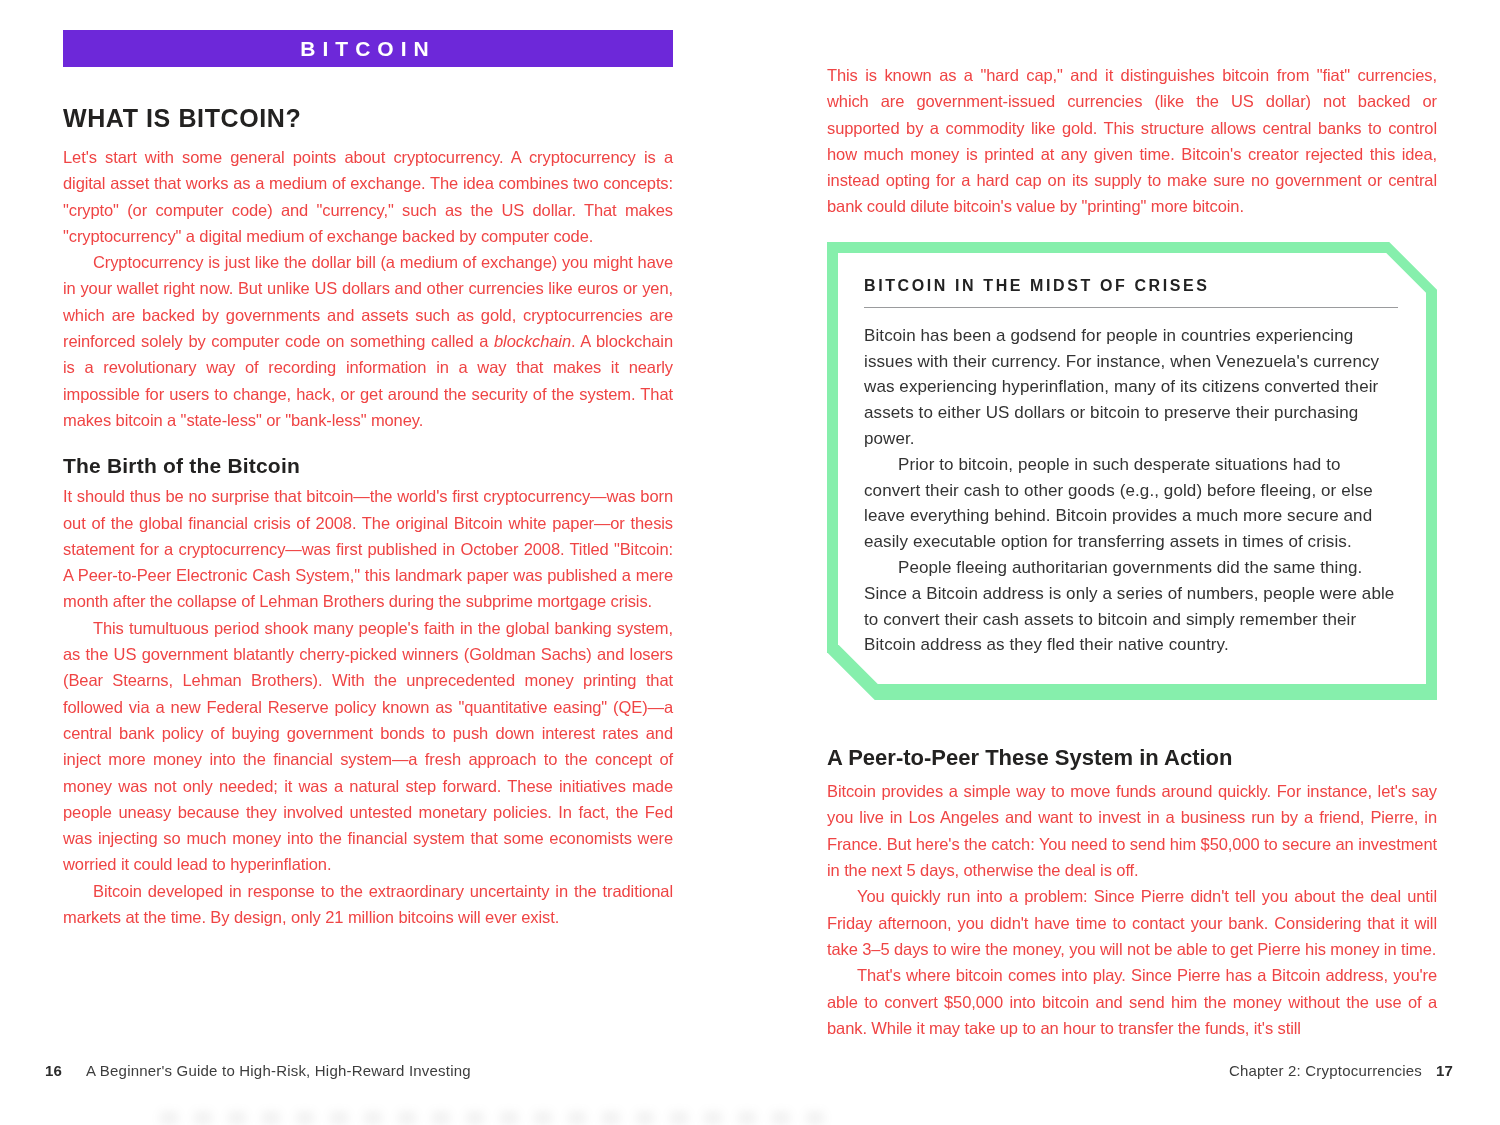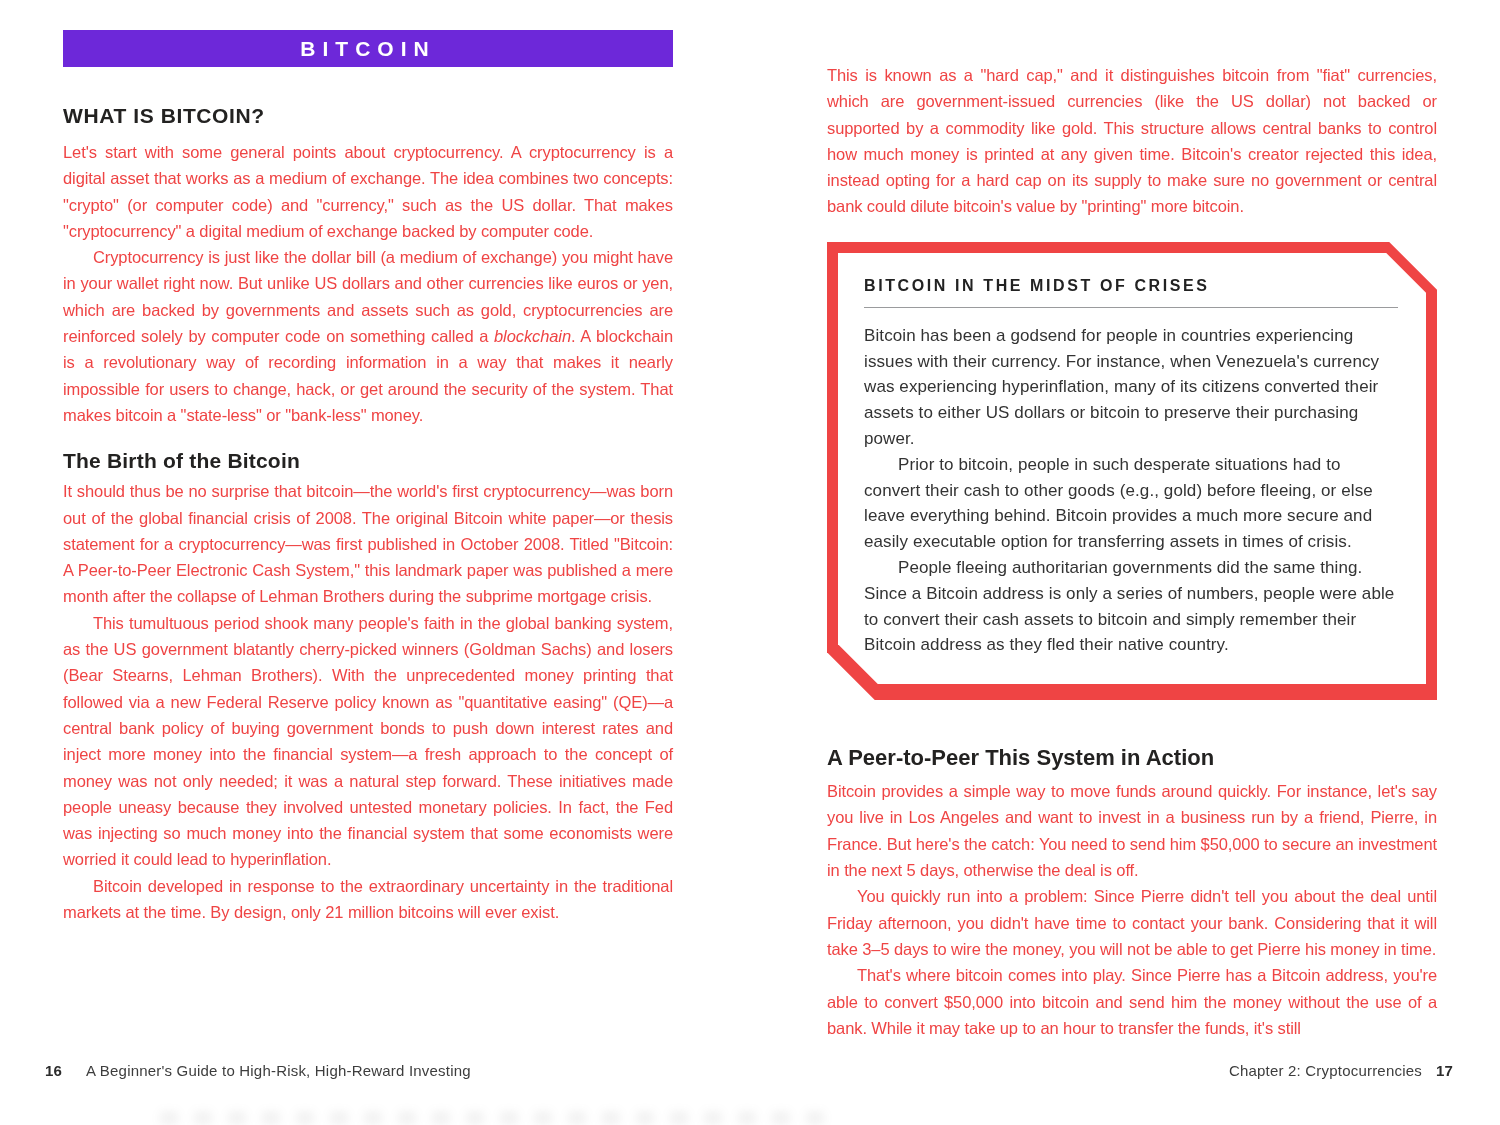--- a/index.html
+++ b/index.html
@@ -10,40 +10,40 @@
   #page-left  { left:63px; }
   #page-right { left:827px; }
 
   
   .banner {
     margin-top:30px; height:37px; line-height:37px;
     background:#6d28d9; color:#fff; text-align:center;
     font-size:21px; font-weight:bold; letter-spacing:7px;
   }
   h2.section-heading {
-    margin:37px 0 11px; font-size:21px; font-weight:bold;
+    margin:37px 0 11px; font-size:25px; font-weight:bold;
     letter-spacing:0.6px; color:#232221;
   }
   h3.subheading {
     margin:21px 0 5px; font-size:21px; font-weight:bold; color:#232221;
     letter-spacing:0.2px;
   }
   p.body-text {
     font-size:16.5px; line-height:26.3px; text-align:justify;
     color:#ef4444; letter-spacing:-0.1px;
   }
   p.indent { text-indent:30px; }
   .em { font-style:italic; }
 
   
   #page-right p.first { margin-top:62px; }
 
   .callout-outer {
     margin-top:22px;
-    background:#ef4444;
+    background:#86efac;
     padding:11px 11px 16px 11px;
     clip-path: polygon(0 0, calc(100% - 48px) 0, 100% 48px, 100% 100%, 48px 100%, 0 calc(100% - 48px));
   }
   .callout-inner {
     background:#ffffff;
     padding:24px 28px 26px 26px;
     clip-path: polygon(0 0, calc(100% - 40px) 0, 100% 40px, 100% 100%, 40px 100%, 0 calc(100% - 40px));
   }
   .callout-title {
     font-size:16px; font-weight:bold; letter-spacing:2.6px; color:#222;
@@ -102,21 +102,21 @@
   <div class="callout-outer">
     <div class="callout-inner">
       <div class="callout-title">BITCOIN IN THE MIDST OF CRISES</div>
       <hr class="callout-rule">
       <p>Bitcoin has been a godsend for people in countries experiencing issues with their currency. For instance, when Venezuela's currency was experiencing hyperinflation, many of its citizens converted their assets to either US dollars or bitcoin to preserve their purchasing power.</p>
       <p>Prior to bitcoin, people in such desperate situations had to convert their cash to other goods (e.g., gold) before fleeing, or else leave everything behind. Bitcoin provides a much more secure and easily executable option for transferring assets in times of crisis.</p>
       <p>People fleeing authoritarian governments did the same thing. Since a Bitcoin address is only a series of numbers, people were able to convert their cash assets to bitcoin and simply remember their Bitcoin address as they fled their native country.</p>
     </div>
   </div>
 
-  <h3 class="action-heading">A Peer-to-Peer This System in Action</h3>
+  <h3 class="action-heading">A Peer-to-Peer These System in Action</h3>
 
   <p class="body-text">Bitcoin provides a simple way to move funds around quickly. For instance, let's say you live in Los Angeles and want to invest in a business run by a friend, Pierre, in France. But here's the catch: You need to send him $50,000 to secure an investment in the next 5 days, otherwise the deal is off.</p>
   <p class="body-text indent">You quickly run into a problem: Since Pierre didn't tell you about the deal until Friday afternoon, you didn't have time to contact your bank. Considering that it will take 3–5 days to wire the money, you will not be able to get Pierre his money in time.</p>
   <p class="body-text indent">That's where bitcoin comes into play. Since Pierre has a Bitcoin address, you're able to convert $50,000 into bitcoin and send him the money without the use of a bank. While it may take up to an hour to transfer the funds, it's still</p>
 </div>
 
 <div class="footer" id="footer-left">
   <span class="page-num">16</span><span>A Beginner's Guide to High-Risk, High-Reward Investing</span>
 </div>
 

